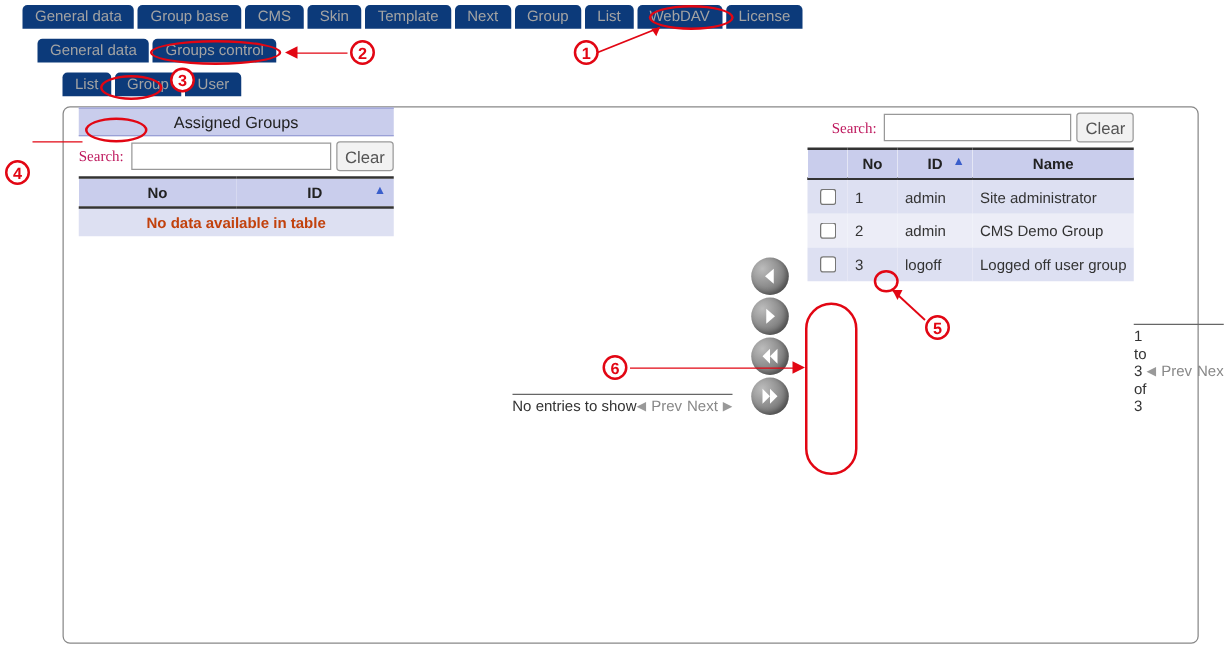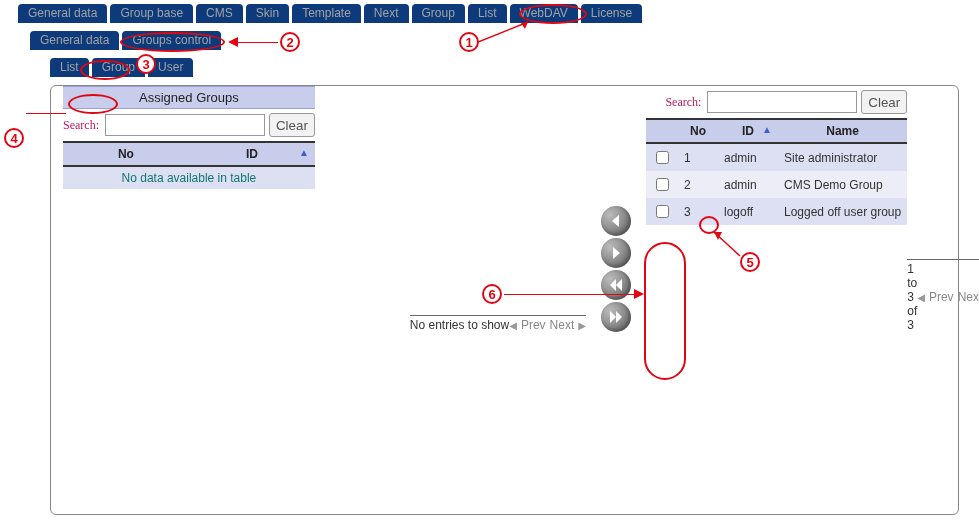--- a/index.html
+++ b/index.html
@@ -55,21 +55,21 @@
   table.data { width: 100%; border-collapse: collapse; }
   table.data thead th {
     background: #c9cdec; padding: 4px 6px; font-weight: bold; font-size: 12px;
     border-top: 2px solid #333; border-bottom: 2px solid #333;
     position: relative; color: #222;
   }
   .sort-ind { position: absolute; right: 6px; top: 4px; color: #3a5ecb; font-size: 10px; }
   table.data tbody td { padding: 4px 6px; font-size: 12px; }
   table.data tbody tr.odd td  { background: #dde0f2; }
   table.data tbody tr.even td { background: #ecedf7; }
-  .nodata td { text-align: center; color: #0f766e; background: #dde0f2; }
+  .nodata td { text-align: center; color: #c2410c; background: #dde0f2; font-weight: bold; }
 
   .rnd-btn {
     width: 30px; height: 30px; border-radius: 50%;
     background: radial-gradient(circle at 30% 30%, #bcbcbc, #5a5a5a);
     color: #fff; display: flex; align-items: center; justify-content: center;
     font-size: 16px; font-weight: bold; cursor: pointer; user-select: none;
     box-shadow: inset -2px -2px 4px rgba(0,0,0,.3), 0 1px 1px rgba(255,255,255,.6);
   }
   .rnd-btn svg { width: 16px; height: 16px; }
 

